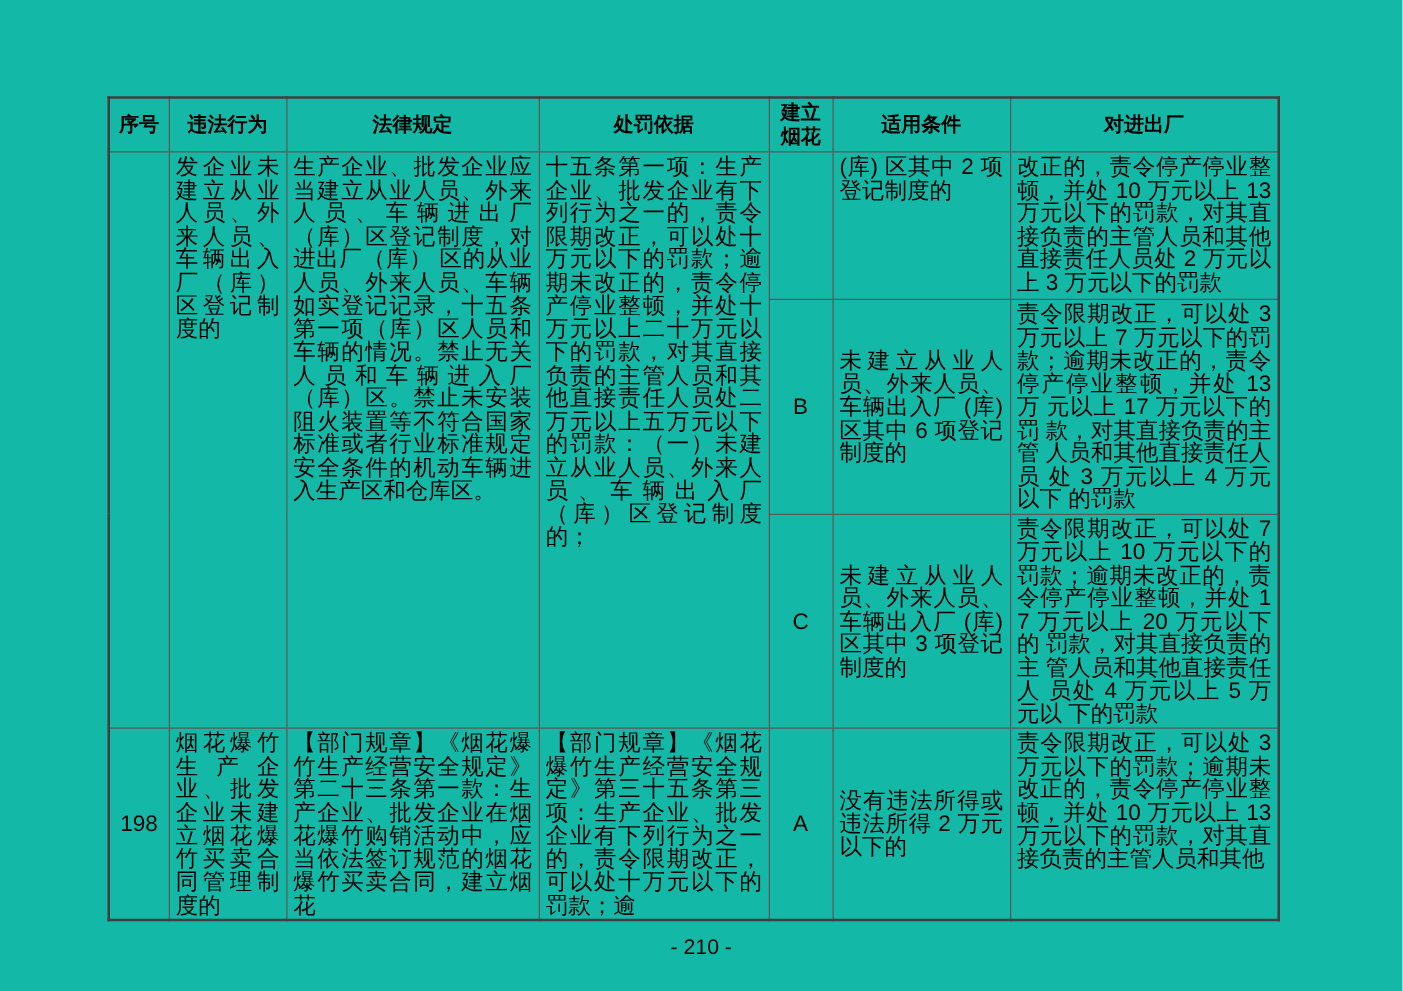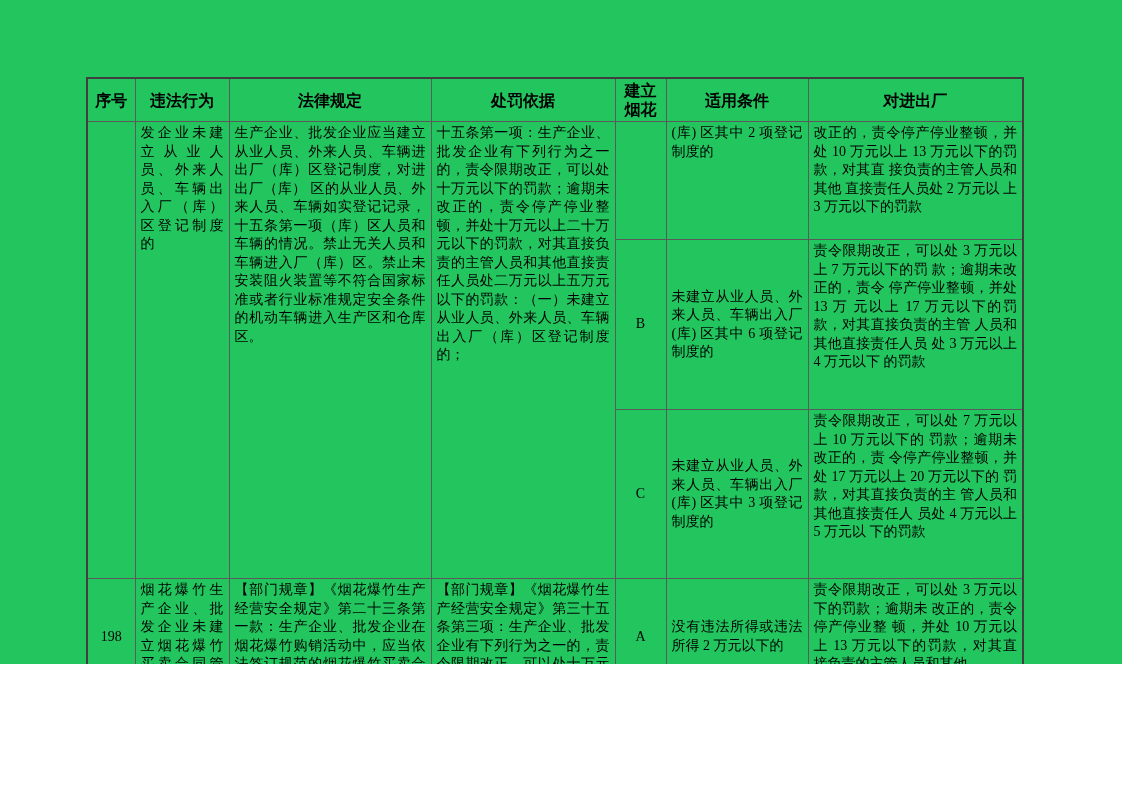--- a/index.html
+++ b/index.html
@@ -3,40 +3,40 @@
 <meta charset="utf-8">
 <style>
   html, body {
     margin: 0;
     padding: 0;
     background: #ffffff;
   }
   .page {
     position: relative;
     width: 1122px;
-    height: 664px;
-    background: #22c55e;
+    height: 793px;
+    background: #14b8a6;
     overflow: hidden;
-    font-family: Liberation Serif, serif;
+    font-family: Liberation Sans, sans-serif;
     color: #000000;
   }
   table.penalty-table {
     position: absolute;
     left: 86px;
     top: 77px;
     width: 936px;
     border-collapse: collapse;
     table-layout: fixed;
     border: 2px solid #3f3f3f;
   }
   .penalty-table th,
   .penalty-table td {
     border: 1.5px solid #5a5a5a;
     padding: 2px 5px;
-    font-size: 14px;
+    font-size: 18px;
     line-height: 18.5px;
     vertical-align: top;
     text-align: justify;
     text-justify: inter-character;
     overflow: hidden;
     word-break: break-all;
   }
   .penalty-table th {
     font-weight: bold;
     font-size: 16px;
@@ -116,14 +116,15 @@
       <td>烟花爆竹生产企业、批发企业未建立烟花爆竹买卖合同管理制度的</td>
       <td>【部门规章】《烟花爆竹生产经营安全规定》第二十三条第一款：生产企业、批发企业在烟花爆竹购销活动中，应当依法签订规范的烟花爆竹买卖合同，建立烟花</td>
       <td>【部门规章】《烟花爆竹生产经营安全规定》第三十五条第三项：生产企业、批发企业有下列行为之一的，责令限期改正，可以处十万元以下的罚款；逾</td>
       <td class="cell-center">A</td>
       <td class="cell-mid">没有违法所得或违法所得 2 万元以下的</td>
       <td>责令限期改正，可以处 3 万元以下的罚款；逾期未 改正的，责令停产停业整 顿，并处 10 万元以上 13 万元以下的罚款，对其直 接负责的主管人员和其他</td>
     </tr>
   </tbody>
     </table>
 
+  <div class="footer">- 210 -</div>
 
 </div>
 
 </body></html>

